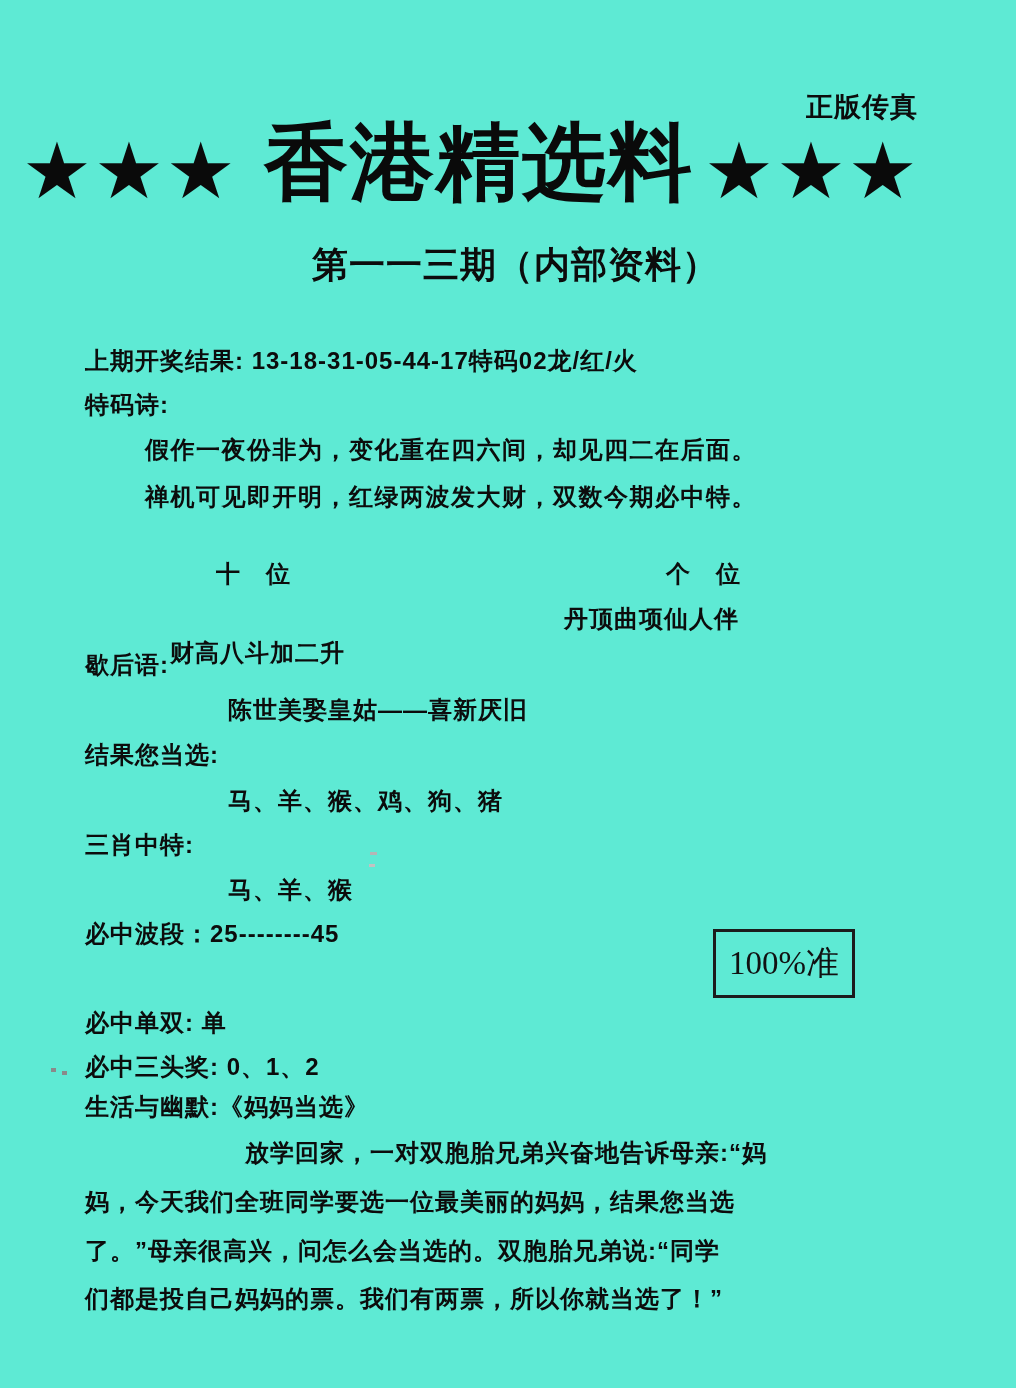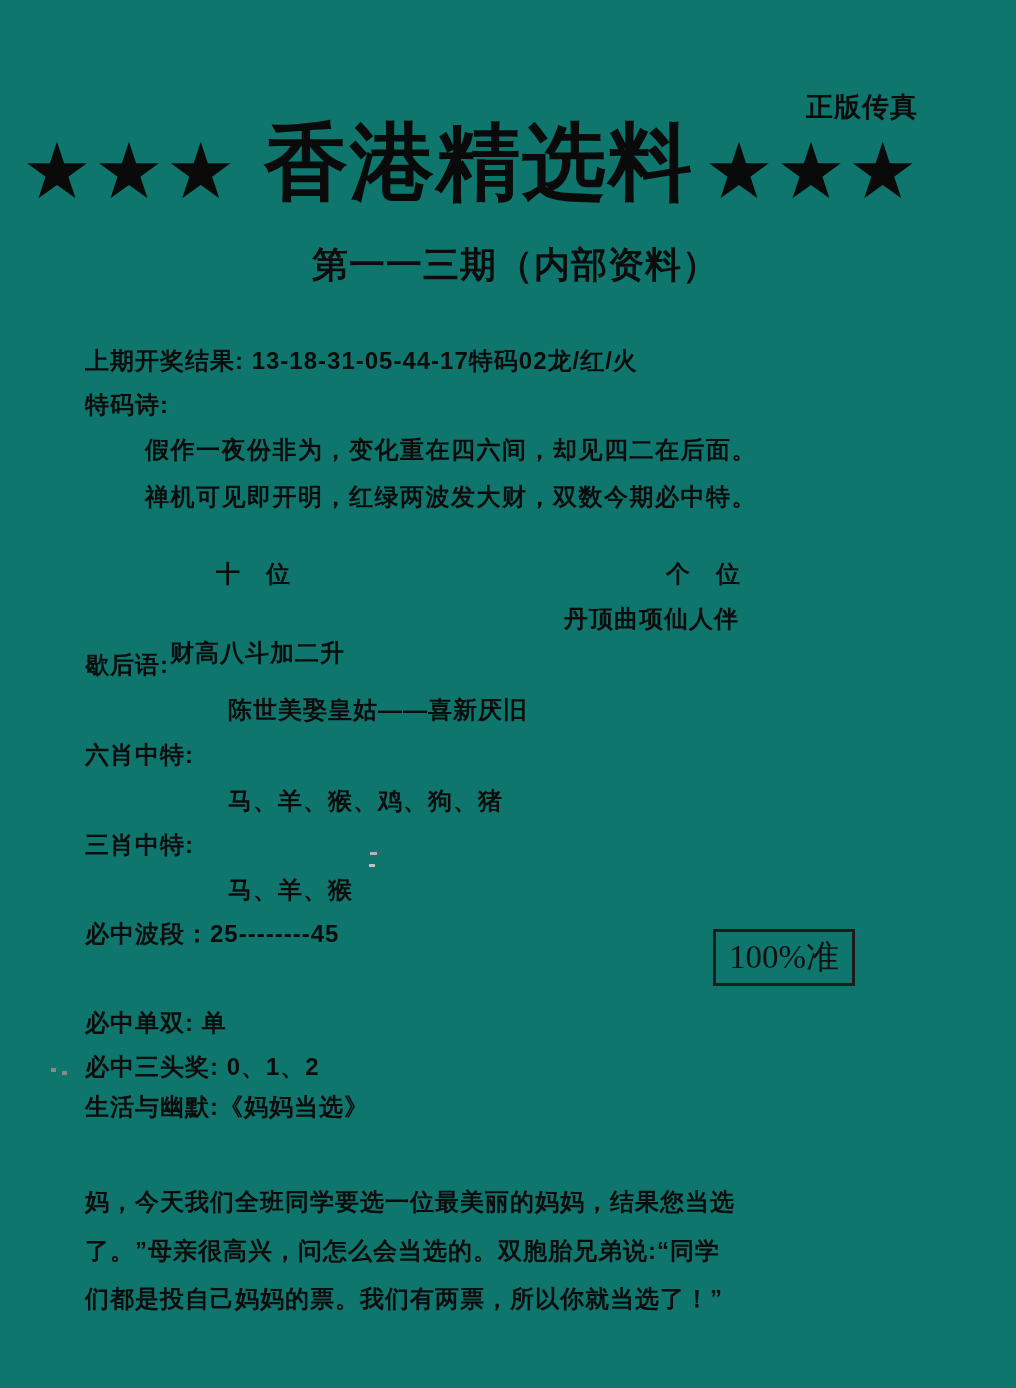--- a/index.html
+++ b/index.html
@@ -4,21 +4,21 @@
 <style>
   * { margin: 0; padding: 0; box-sizing: border-box; }
   html, body { background: #ffffff; }
   body {
     width: 1016px; height: 1388px;
     font-family: "Liberation Sans", "DejaVu Sans", sans-serif;
     color: #0c0c0c;
   }
   .page {
     position: relative; width: 1016px; height: 1388px;
-    background: #0f766e; overflow: hidden;
+    background: #5eead4; overflow: hidden;
   }
   .abs { position: absolute; white-space: nowrap; line-height: 1; }
 
   .watermark {
     left: 806px; top: 94px;
     font-size: 27px; font-weight: bold; letter-spacing: 1px;
   }
   .stars {
     font-size: 78px; font-weight: bold; letter-spacing: 2px; color: #0a0a0a;
   }
@@ -55,21 +55,21 @@
   .l-pred2       { left: 85px;  top: 1011px; }
   .l-pred3       { left: 85px;  top: 1055px; }
   .l-humor-label { left: 85px;  top: 1095px; }
   .l-story1      { left: 245px; top: 1141px; }
   .l-story2      { left: 85px;  top: 1190px; }
   .l-story3      { left: 85px;  top: 1239px; }
   .l-story4      { left: 85px;  top: 1287px; }
 
   .accuracy-box {
     position: absolute; left: 713px; top: 929px;
-    width: 142px; height: 57px;
+    width: 142px; height: 69px;
     border: 3px solid #1c1c1c;
     display: flex; align-items: center; justify-content: center;
     font-family: "Liberation Serif", "DejaVu Serif", serif;
     font-size: 33px; color: #111;
   }
 
   
   .artifact { position: absolute; background: #8a8a8a; }
   .art-dot1 { left: 51px;  top: 1068px; width: 5px; height: 4px; }
   .art-dot2 { left: 62px;  top: 1071px; width: 5px; height: 4px; }
@@ -95,35 +95,36 @@
   <div class="abs body-line poem-line l-poem2">禅机可见即开明，红绿两波发大财，双数今期必中特。</div>
 
   <div class="abs body-line l-tens-label">十　位</div>
   <div class="abs body-line l-units-label">个　位</div>
   <div class="abs body-line l-tens-phrase">财高八斗加二升</div>
   <div class="abs body-line l-units-phrase">丹顶曲项仙人伴</div>
 
   <div class="abs body-line l-xhy-label">歇后语:</div>
   <div class="abs body-line l-xhy-value">陈世美娶皇姑——喜新厌旧</div>
 
-  <div class="abs body-line l-six-label">六肖中特:</div>
+  <div class="abs body-line l-six-label">结果您当选:</div>
   <div class="abs body-line l-six-value">马、羊、猴、鸡、狗、猪</div>
 
   <div class="abs body-line l-three-label">三肖中特:</div>
   <div class="abs body-line l-three-value">马、羊、猴</div>
 
   <div class="abs body-line l-pred0">必中波段：25--------45</div>
   <div class="abs body-line l-pred2">必中单双: 单</div>
   <div class="abs body-line l-pred3">必中三头奖: 0、1、2</div>
 
   <div class="accuracy-box">
     <span>100%准</span>
   </div>
 
   <div class="abs body-line l-humor-label">生活与幽默:《妈妈当选》</div>
+  <div class="abs body-line l-story1">放学回家，一对双胞胎兄弟兴奋地告诉母亲:“妈</div>
   <div class="abs body-line l-story2">妈，今天我们全班同学要选一位最美丽的妈妈，结果您当选</div>
   <div class="abs body-line l-story3">了。”母亲很高兴，问怎么会当选的。双胞胎兄弟说:“同学</div>
   <div class="abs body-line l-story4">们都是投自己妈妈的票。我们有两票，所以你就当选了！”</div>
 
   <div class="artifact art-dot1"></div>
   <div class="artifact art-dot2"></div>
   <div class="artifact art-mark1"></div>
   <div class="artifact art-mark2"></div>
 
 </div>

